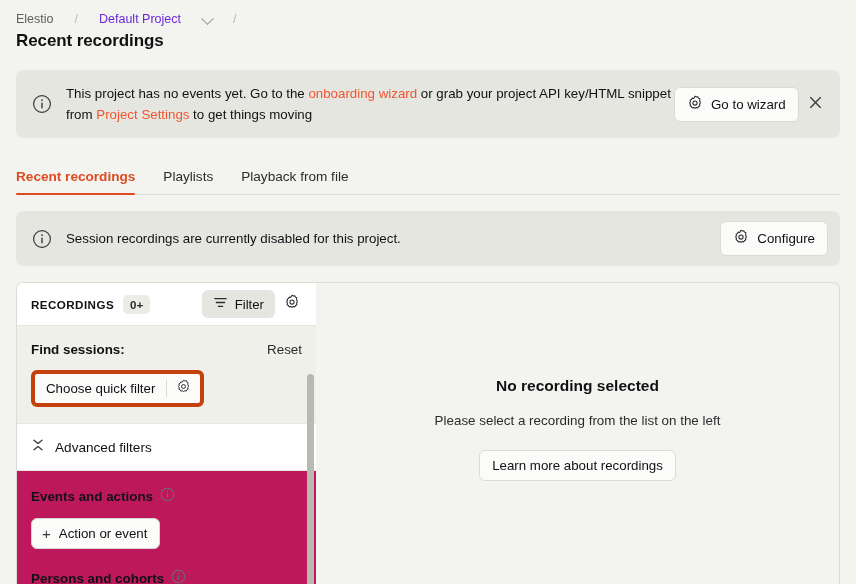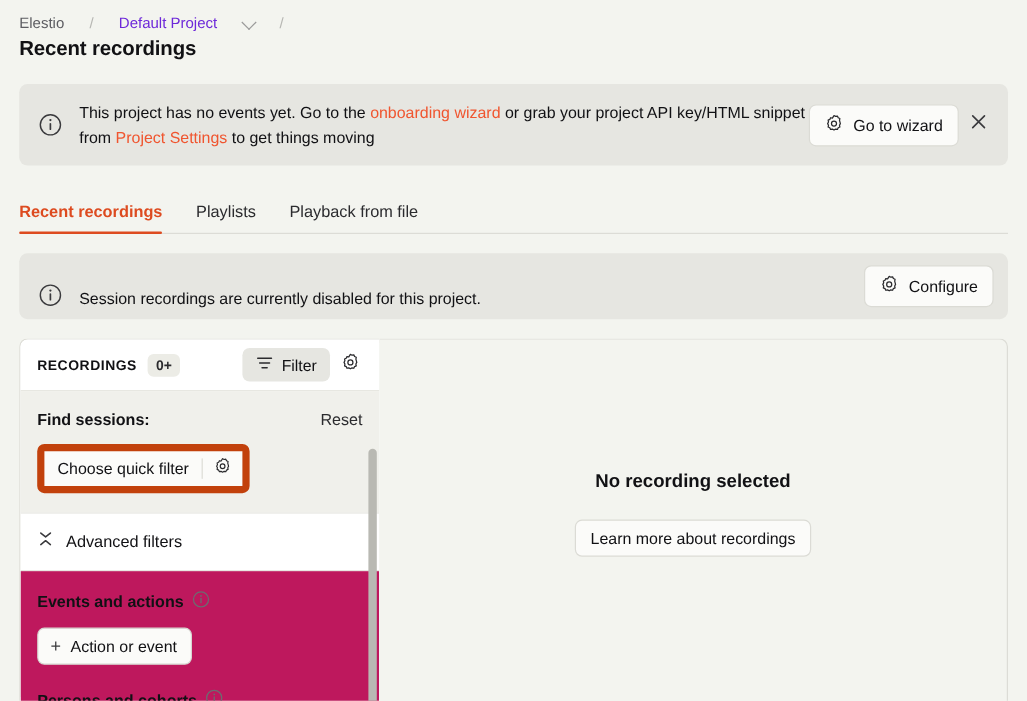--- a/index.html
+++ b/index.html
@@ -85,21 +85,21 @@
     content: ""; position: absolute; left: 0; right: 14px; bottom: -1px;
     height: 2.5px; background: #dd4b20; border-radius: 2px;
   }
   .tab:first-child.active:after { left: 0; right: 14px; }
 
   
   .notice2 {
     margin: 16px 16px 0 16px;
     background: #e6e6e1;
     border-radius: 7px;
-    display: flex; align-items: flex-end;
+    display: flex; align-items: center;
     padding: 10px 12px 10px 16px;
     min-height: 48px;
   }
   .notice2 .info-icon { margin-right: 14px; }
   .notice2-text { flex: 1 1 auto; font-size: 13.3px; color: #111114; }
 
   
   .split {
     margin: 16px 16px 0 16px;
     display: flex; align-items: stretch;
@@ -155,21 +155,21 @@
     padding: 16px 14px 16px 14px;
   }
   .fb-row {
     display: flex; align-items: center; justify-content: space-between;
   }
   .fb-label { font-size: 13.4px; font-weight: bold; color: #111114; text-align: right; }
   .fb-reset { font-size: 13.4px; color: #2b2b2e; cursor: pointer; }
   .quick-filter {
     margin-top: 13px;
     display: inline-flex; align-items: stretch;
-    background: #fbfbf9; border: 6px solid #c2410c; border-radius: 6px;
+    background: #fbfbf9; border: 4px solid #c2410c; border-radius: 6px;
     overflow: hidden; cursor: pointer;
   }
   .qf-label { font-size: 13.3px; color: #111114; padding: 7px 11px; }
   .qf-divider { width: 1px; background: #dcdcd6; margin: 6px 0; }
   .qf-gear { display: flex; align-items: center; padding: 0 9px; }
 
   .adv-filters {
     background: #ffffff;
     border-top: 1px solid #e7e7e1;
     border-bottom: 1px solid #e7e7e1;
@@ -377,18 +377,19 @@
       </div>
 
       <div class="scrollbar">
         <div class="scroll-thumb"></div>
       </div>
     </div>
   </div>
 
   <div class="right-panel">
     <div class="empty-title">No recording selected</div>
+    <div class="empty-sub">Please select a recording from the list on the left</div>
     <button class="btn btn-white empty-btn">
       <span>Learn more about recordings</span>
     </button>
   </div>
 
 </div>
 
 </body></html>

